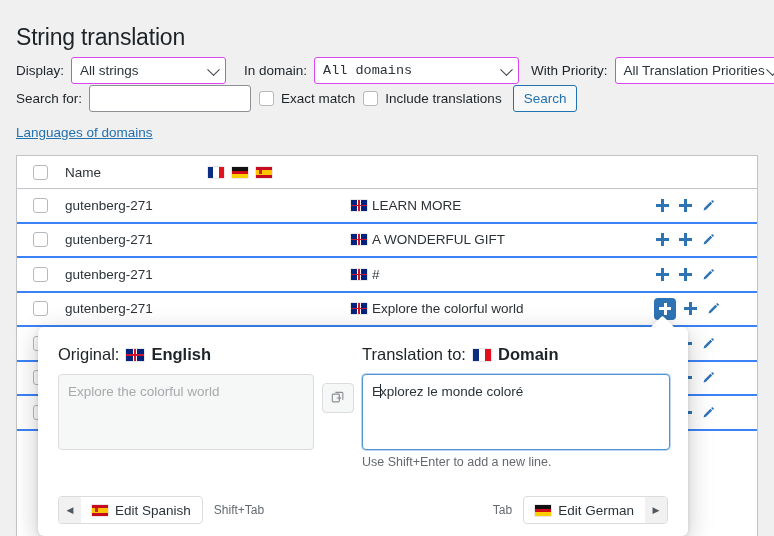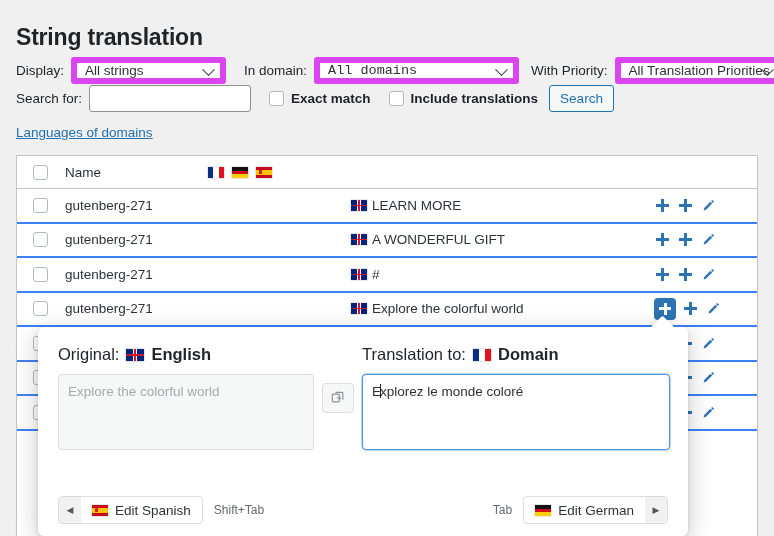--- a/index.html
+++ b/index.html
@@ -10,31 +10,31 @@
     background: #f0f0f1;
     font-family: "Liberation Sans", sans-serif;
     color: #1d2327;
     -webkit-font-smoothing: antialiased;
   }
   #root { position: relative; width: 774px; height: 536px; }
 
   
   .page-title {
     position: absolute; left: 16px; top: 8px;
-    font-size: 23px; font-weight: 700; line-height: 1.3;
+    font-size: 23px; font-weight: 400; line-height: 1.3;
     color: #1d2327; letter-spacing: -0.2px;
   }
 
   
   .filter-row1 { position: absolute; left: 16px; top: 57px; display: flex; align-items: center; }
   .filter-row2 { position: absolute; left: 16px; top: 85px; display: flex; align-items: center; }
   .flabel { font-size: 13.5px; color: #1d2327; margin-right: 7px; white-space: nowrap; }
   .fselect {
     position: relative;
-    border: 6px solid #d946ef;
+    border: 1px solid #d946ef;
     border-radius: 3px;
     background: #fff;
     height: 27px;
     display: flex; align-items: center;
     padding: 0 26px 0 8px;
     font-size: 13.5px;
     color: #2c3338;
     cursor: pointer;
     white-space: nowrap;
   }
@@ -57,21 +57,21 @@
     border-radius: 3px;
     background: #fff;
     height: 27px; width: 162px;
     padding: 0 7px;
     font-size: 13.5px;
     font-family: "Liberation Sans", sans-serif;
     color: #2c3338;
   }
   .ftext::placeholder { color: #8c8f94; }
 
-  .chk-wrap { display: flex; align-items: flex-start; margin-left: 18px; font-weight: bold; }
+  .chk-wrap { display: flex; align-items: flex-start; margin-left: 8px; }
   .chkbox {
     width: 15px; height: 15px;
     border: 1px solid #b4b9be;
     border-radius: 3px;
     background: #fff;
     display: inline-block;
     cursor: pointer;
     flex: none;
   }
   .chk-label { font-size: 13.5px; color: #1d2327; margin-left: 7px; white-space: nowrap; }
@@ -490,20 +490,21 @@
           </div>
         </div>
 
         <div class="col col-right">
           <div class="col-title">
             <span>Translation to:</span>
             <span class="flag flag-fr"></span>
             <span class="lang">Domain</span>
           </div>
           <div class="ta focused"><span>E</span><span class="caret"></span><span>xplorez le monde coloré</span></div>
+          <div class="hint">Use Shift+Enter to add a new line.</div>
         </div>
 
       </div>
 
       <div class="popup-foot">
         <div class="navgrp">
           <div class="navbtn">
             <span class="arrow-cell">◀</span>
             <span class="lbl-cell">
               <span class="flag flag-es"></span>

